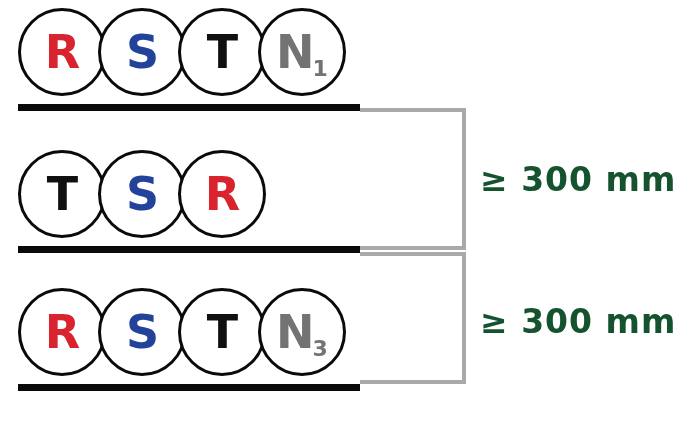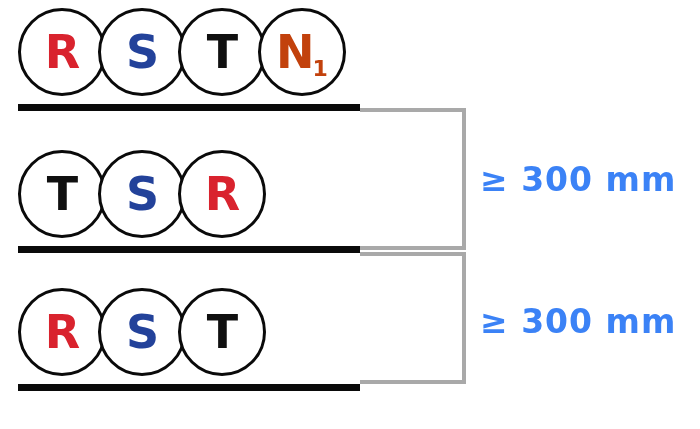--- a/index.html
+++ b/index.html
@@ -58,21 +58,21 @@
     font-weight: bold;
     font-size: 46px;
     line-height: 1;
     letter-spacing: -1px;
     user-select: none;
     display: inline-block;
   }
   .phase-L1 { color: #d9232e; }
   .phase-L2 { color: #23429a; }
   .phase-L3 { color: #101010; }
-  .phase-N  { color: #c2410c; }
+  .phase-N  { color: #737373; }
 
   .sub {
     font-family: "DejaVu Sans", sans-serif;
     font-weight: bold;
     font-size: 22px;
     vertical-align: baseline;
     position: relative;
     top: 8px;
     left: -1px;
   }
@@ -109,21 +109,21 @@
     width: 106px;
     height: 132px;
   }
 
   
   .dim-text {
     position: absolute;
     font-family: "DejaVu Sans", sans-serif;
     font-weight: bold;
     font-size: 33px;
-    color: #3b82f6;
+    color: #14532d;
     letter-spacing: 1px;
     white-space: nowrap;
     user-select: none;
   }
   #dim-text-0 { left: 480px; top: 160px; }
   #dim-text-1 { left: 480px; top: 302px; }
 </style>
 </head>
 <body>
 
@@ -186,20 +186,25 @@
       <div class="conductor">
         <span class="phase-label phase-L2">
           <span>S</span><span class="sub"></span>
         </span>
       </div>
       <div class="conductor">
         <span class="phase-label phase-L3">
           <span>T</span><span class="sub"></span>
         </span>
       </div>
+      <div class="conductor">
+        <span class="phase-label phase-N">
+          <span>N</span><span class="sub">3</span>
+        </span>
+      </div>
     </div>
     <div class="baseline" id="baseline-2"></div>
   </div>
 
   <div class="bracket" id="bracket-0"></div>
   <div class="bracket" id="bracket-1"></div>
 
   <div class="dim-text" id="dim-text-0">≥ 300 mm</div>
   <div class="dim-text" id="dim-text-1">≥ 300 mm</div>
 

